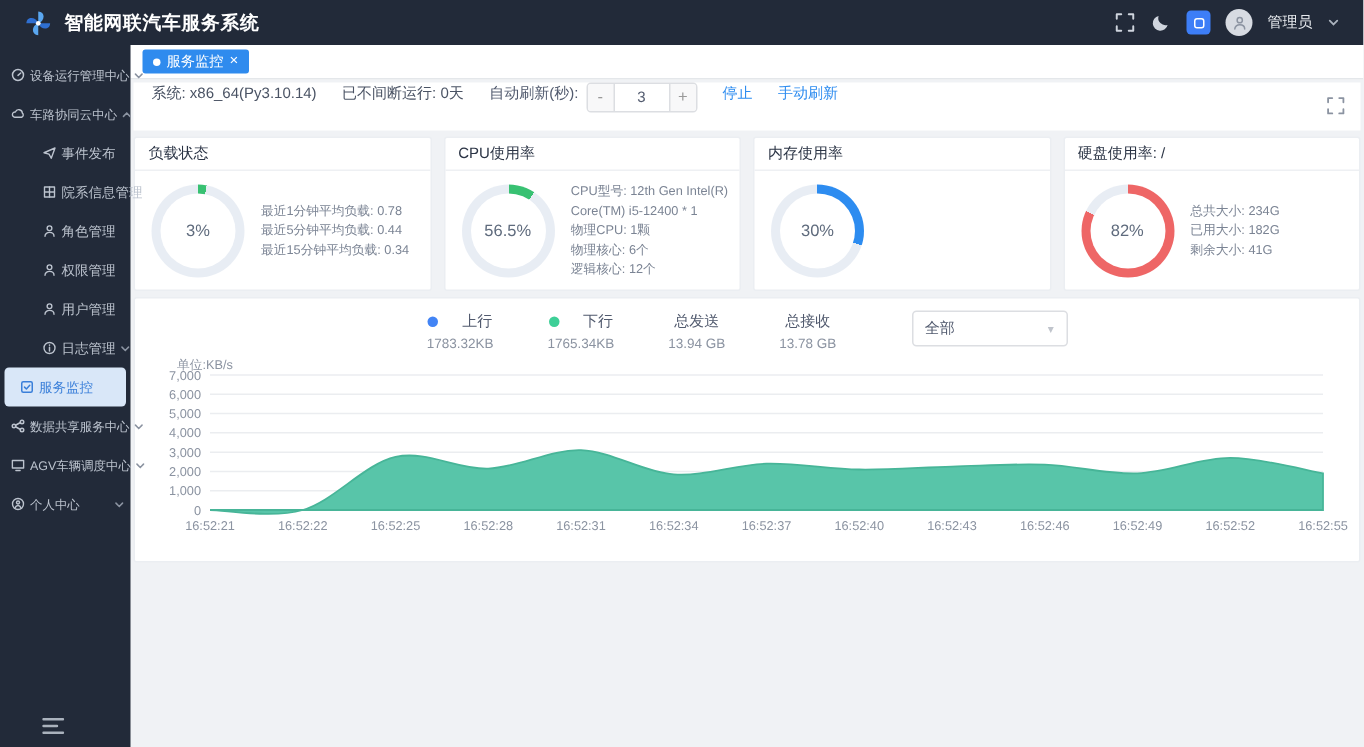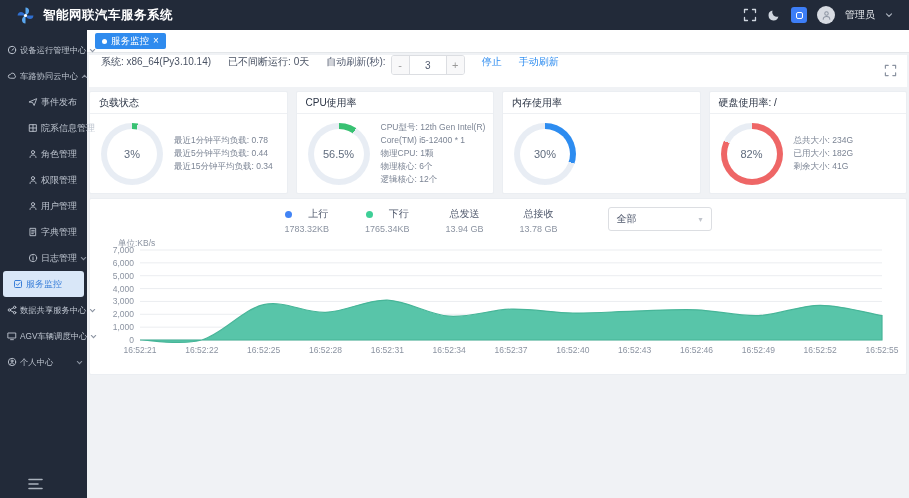--- a/index.html
+++ b/index.html
@@ -217,26 +217,20 @@
         <svg class="ic lineic">
             <use href="#i-person"></use>
           </svg>
         <span>权限管理</span>
       </div>
       <div class="sn sub">
         <svg class="ic lineic">
             <use href="#i-person"></use>
           </svg>
         <span>用户管理</span>
-      </div>
-      <div class="sn sub">
-        <svg class="ic lineic">
-            <use href="#i-doc"></use>
-          </svg>
-        <span>字典管理</span>
       </div>
       <div class="sn sub">
         <svg class="ic lineic">
             <use href="#i-info"></use>
           </svg>
         <span>日志管理</span>
         <svg class="cr">
             <use href="#i-caret"></use>
           </svg>
       </div>

